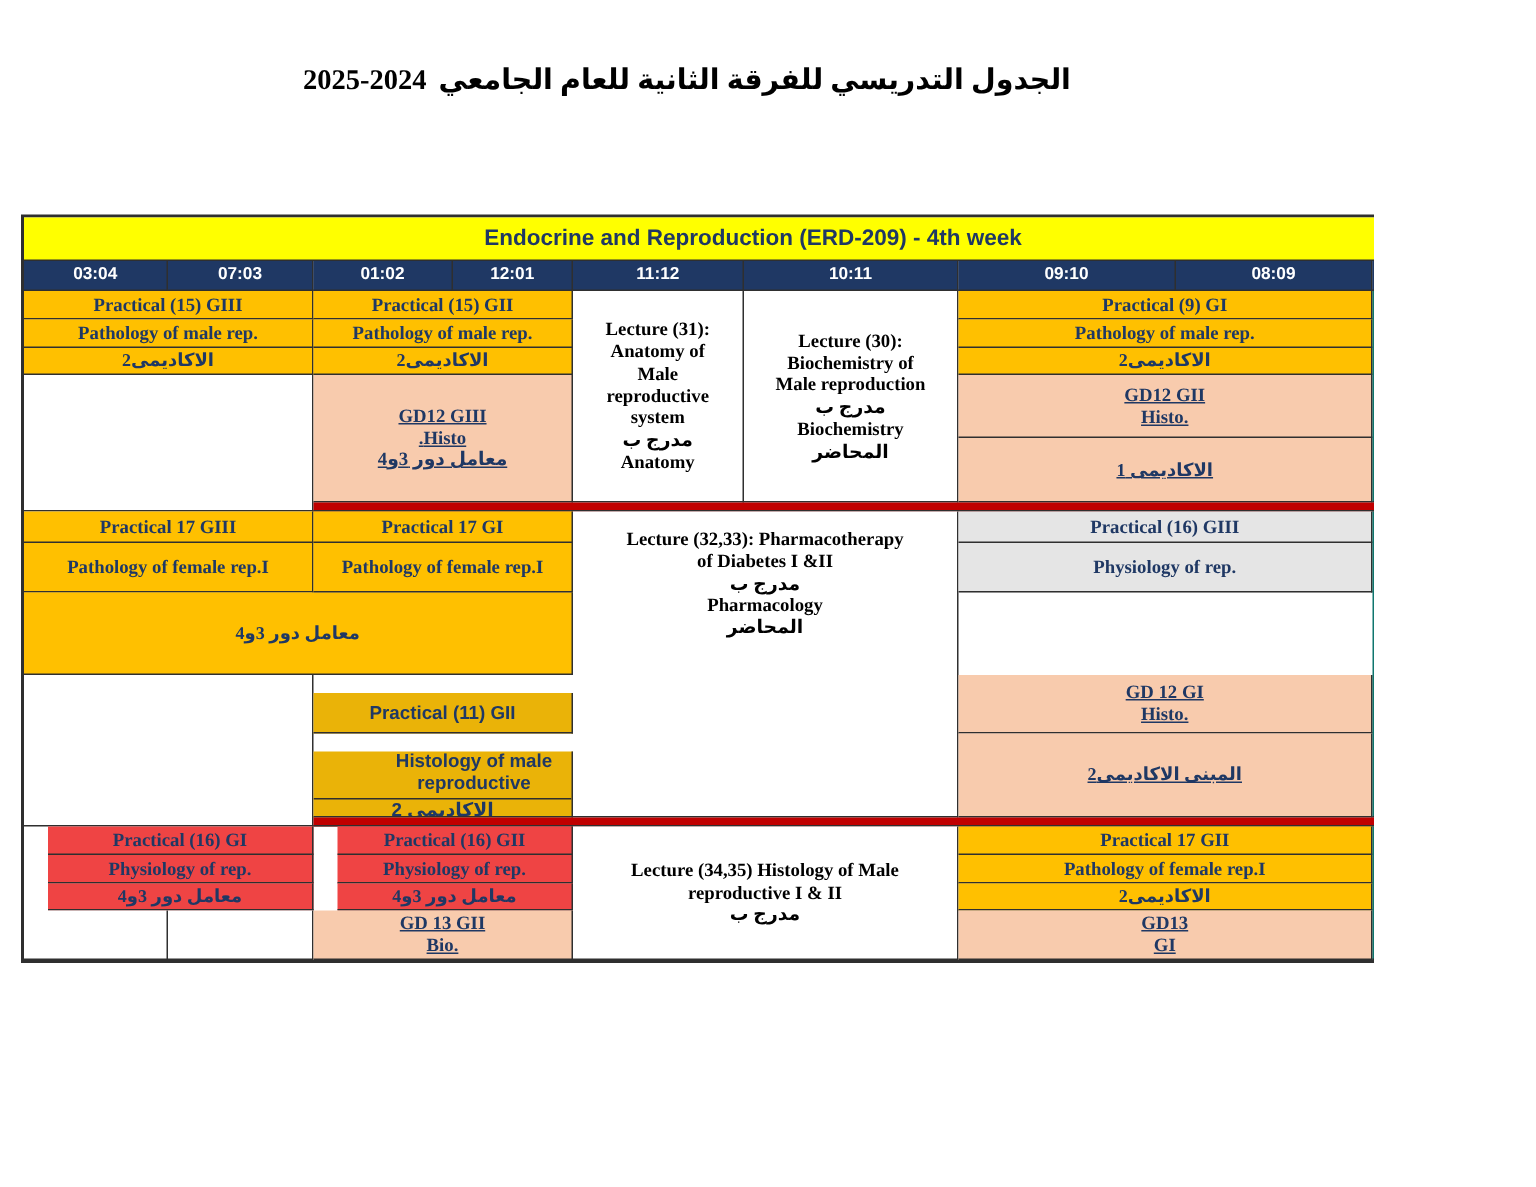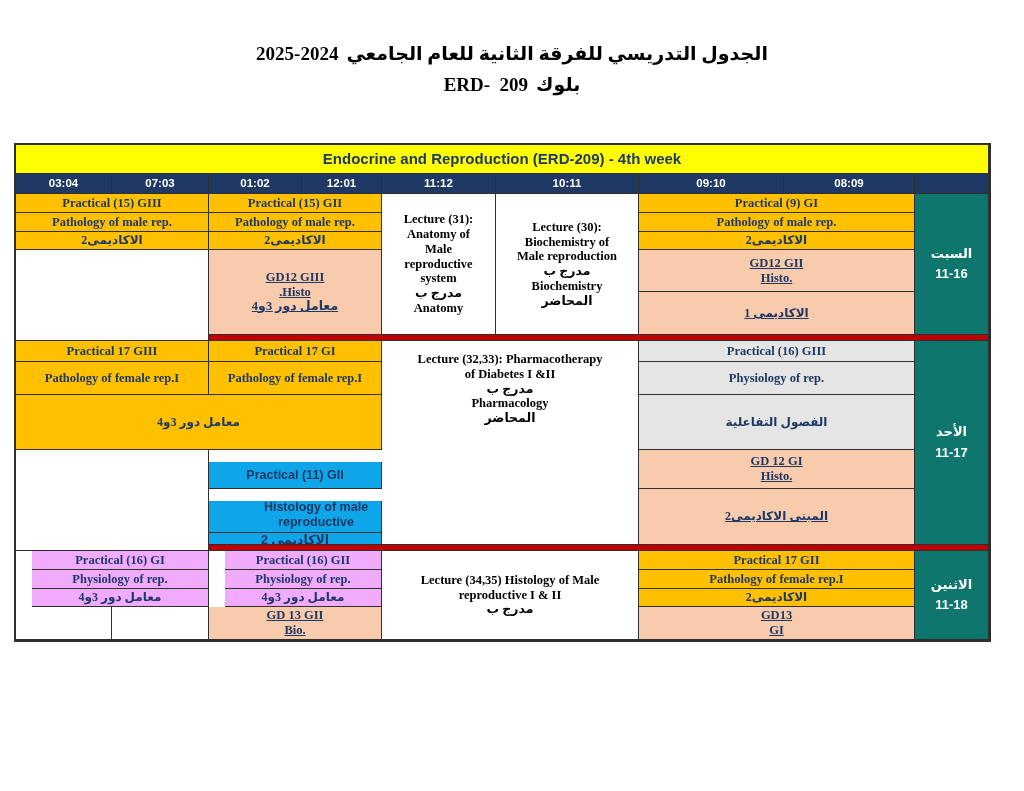--- a/index.html
+++ b/index.html
@@ -1,16 +1,16 @@
 <!DOCTYPE html>
 <html><head>
 <meta charset="utf-8">
 <style>
   html,body{margin:0;padding:0;background:#fff;}
-  #page{position:relative;width:1024px;height:791px;background:#ffffff;overflow:hidden;}
+  #page{position:relative;width:916px;height:791px;background:#ffffff;overflow:hidden;}
 
   
   .titles{position:absolute;left:0;right:0;top:38px;text-align:center;
     font-family:"Liberation Serif","DejaVu Sans",serif;font-weight:bold;
     font-size:19px;color:#000;}
   .tline{line-height:1.65;}
   .yr,.code{margin-right:8px;white-space:pre;}
 
   
   .tbl{position:absolute;left:14px;top:143px;display:grid;background:#fff;
@@ -25,43 +25,42 @@
   .sans{font-family:"Liberation Sans","DejaVu Sans",sans-serif;}
   .ar{font-size:12px;}
 
   .banner{background:#ffff00;color:#1f3864;font-size:15px;
     font-family:"Liberation Sans","DejaVu Sans",sans-serif;}
   .time{background:#1f3864;color:#ffffff;font-size:11.5px;
     font-family:"Liberation Sans","DejaVu Sans",sans-serif;}
   .or{background:#ffc000;}
   .pe{background:#f8cbad;text-decoration:underline;}
   .pk{background:#e5e5e5;}
-  .gr{background:#0ea5e9;margin-top:12px;}
-  .mg{background:#f0abfc;margin-left:16px;}
+  .gr{background:#eab308;margin-top:12px;}
+  .mg{background:#ef4444;margin-left:16px;}
   .wh{background:#ffffff;}
   .red{background:#c00000;}
   .lec{background:#ffffff;color:#000;}
   .lec-top{justify-content:flex-start;padding-top:11px;}
   .day{background:#0f766e;color:#fff;font-size:13px;line-height:1.55;
     font-family:"Liberation Sans","DejaVu Sans",sans-serif;}
 
   
   .stack{padding:0;}
   .sub{width:100%;display:flex;align-items:center;justify-content:center;
     padding:0 6px;box-sizing:border-box;text-align:center;}
   .sub.top{flex:0 0 36px;border-bottom:1px solid #2f2f2f;padding-left:48px;}
   .sub.bot{flex:1;}
 </style>
 </head>
 <body>
 <div id="page">
 
   <div class="titles">
     <div class="tline" dir="rtl"><span>الجدول التدريسي للفرقة الثانية للعام الجامعي</span><bdi dir="ltr" class="yr">2025-2024</bdi></div>
-    <div class="tline" dir="rtl"><span>بلوك</span><bdi dir="ltr" class="code">ERD-  209</bdi></div>
   </div>
 
   <div class="tbl">
 
     <div class="c banner" style="grid-area:1/1/2/10">Endocrine and Reproduction (ERD-209) - 4th week</div>
 
     <div class="c time" style="grid-area:2/1/3/2">03:04</div>
     <div class="c time" style="grid-area:2/2/3/3">07:03</div>
     <div class="c time" style="grid-area:2/3/3/4">01:02</div>
     <div class="c time" style="grid-area:2/4/3/5">12:01</div>
@@ -125,21 +124,20 @@
     </div>
 
     <div class="c lec lec-top" style="grid-area:9/5/14/7">Lecture (32,33): Pharmacotherapy
 of Diabetes I &amp;II
 مدرج ب
 Pharmacology
 المحاضر</div>
 
     <div class="c pk" style="grid-area:9/7/10/9">Practical (16) GIII</div>
     <div class="c pk" style="grid-area:10/7/11/9">Physiology of rep.</div>
-    <div class="c pk ar" dir="rtl" style="grid-area:11/7/12/9">الفصول التفاعلية</div>
     <div class="c pe" style="grid-area:12/7/13/9">GD 12 GI
 Histo.</div>
     <div class="c pe ar" dir="rtl" style="grid-area:13/7/14/9">المبنى الاكاديمى2</div>
 
     <div class="c day" dir="rtl" style="grid-area:9/9/14/10">
       <div>الأحد</div>
       <div>11-17</div>
     </div>
 
     <div class="c red" style="grid-area:14/3/15/10"></div>

